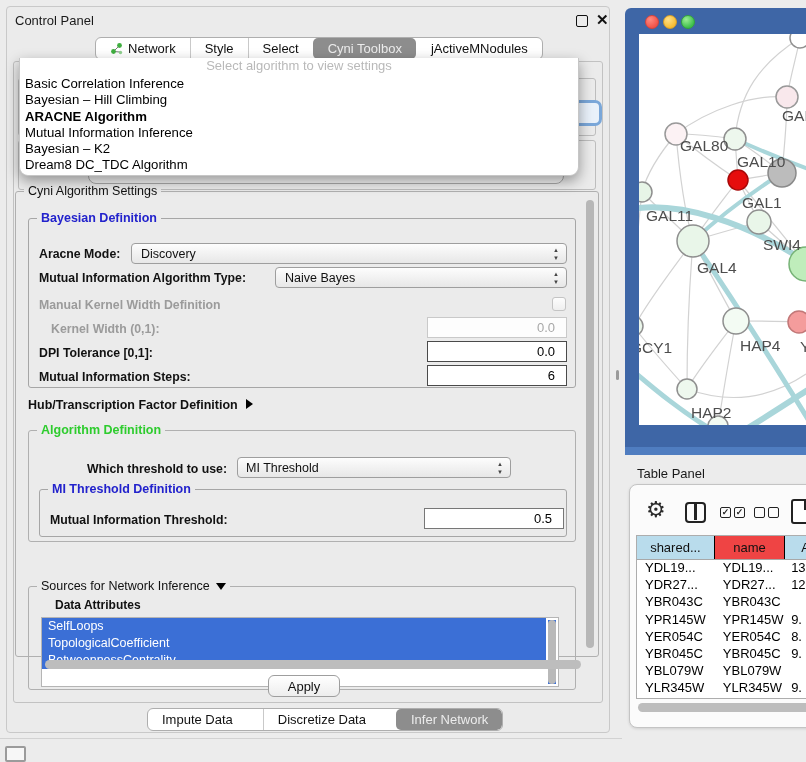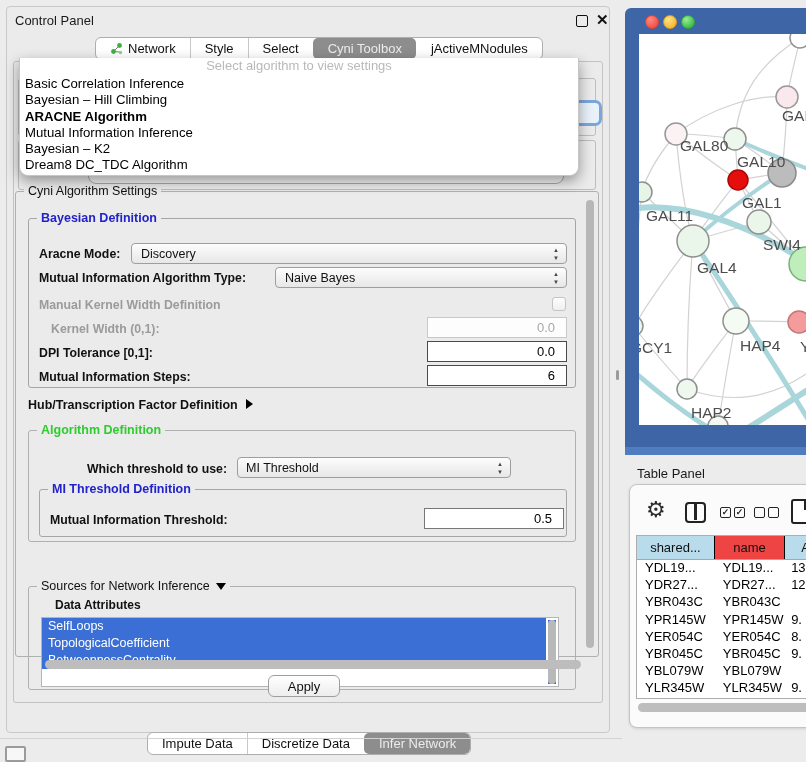--- a/index.html
+++ b/index.html
@@ -17,21 +17,21 @@
 
   
   .seg { position:absolute; display:flex; height:23px; background:#fff;
          border:1px solid #aeaeae; border-radius:6px; overflow:hidden; }
   .seg .seg-item { display:flex; align-items:center; gap:5px; padding:0 14px;
          font-size:13px; color:#111; border-left:1px solid #c9c9c9; white-space:nowrap; }
   .seg .seg-item:first-child { border-left:none; }
   .seg .seg-item.sel { background:#8d8d8d; color:#ececec; border-radius:5px; border-left-color:transparent; }
   .seg .seg-item.sel + .seg-item { border-left-color:transparent; }
   .top-tabs { left:88px; top:30px; }
-  .bottom-tabs { left:140px; top:725px; }
+  .bottom-tabs { left:140px; top:701px;gap:16px; }
 
   
   .content { position:absolute; left:6px; top:54px; width:590px; height:642px;
              background:#ebebeb; border:1px solid #c2c2c2; border-radius:3px; }
   .remnant-g { position:absolute; border:1px solid #bdbdbd; border-radius:3px; }
   .remnant-ring { position:absolute; left:548px; top:38px; width:40px; height:26px;
                   border:3px solid #7aa7d9; border-radius:7px; background:#e9f1fa; }
   .remnant-btn { position:absolute; left:74px; top:92px; width:476px; height:30px;
                  border:1px solid #a9a9a9; border-radius:8px; background:#f4f4f4; }
 

